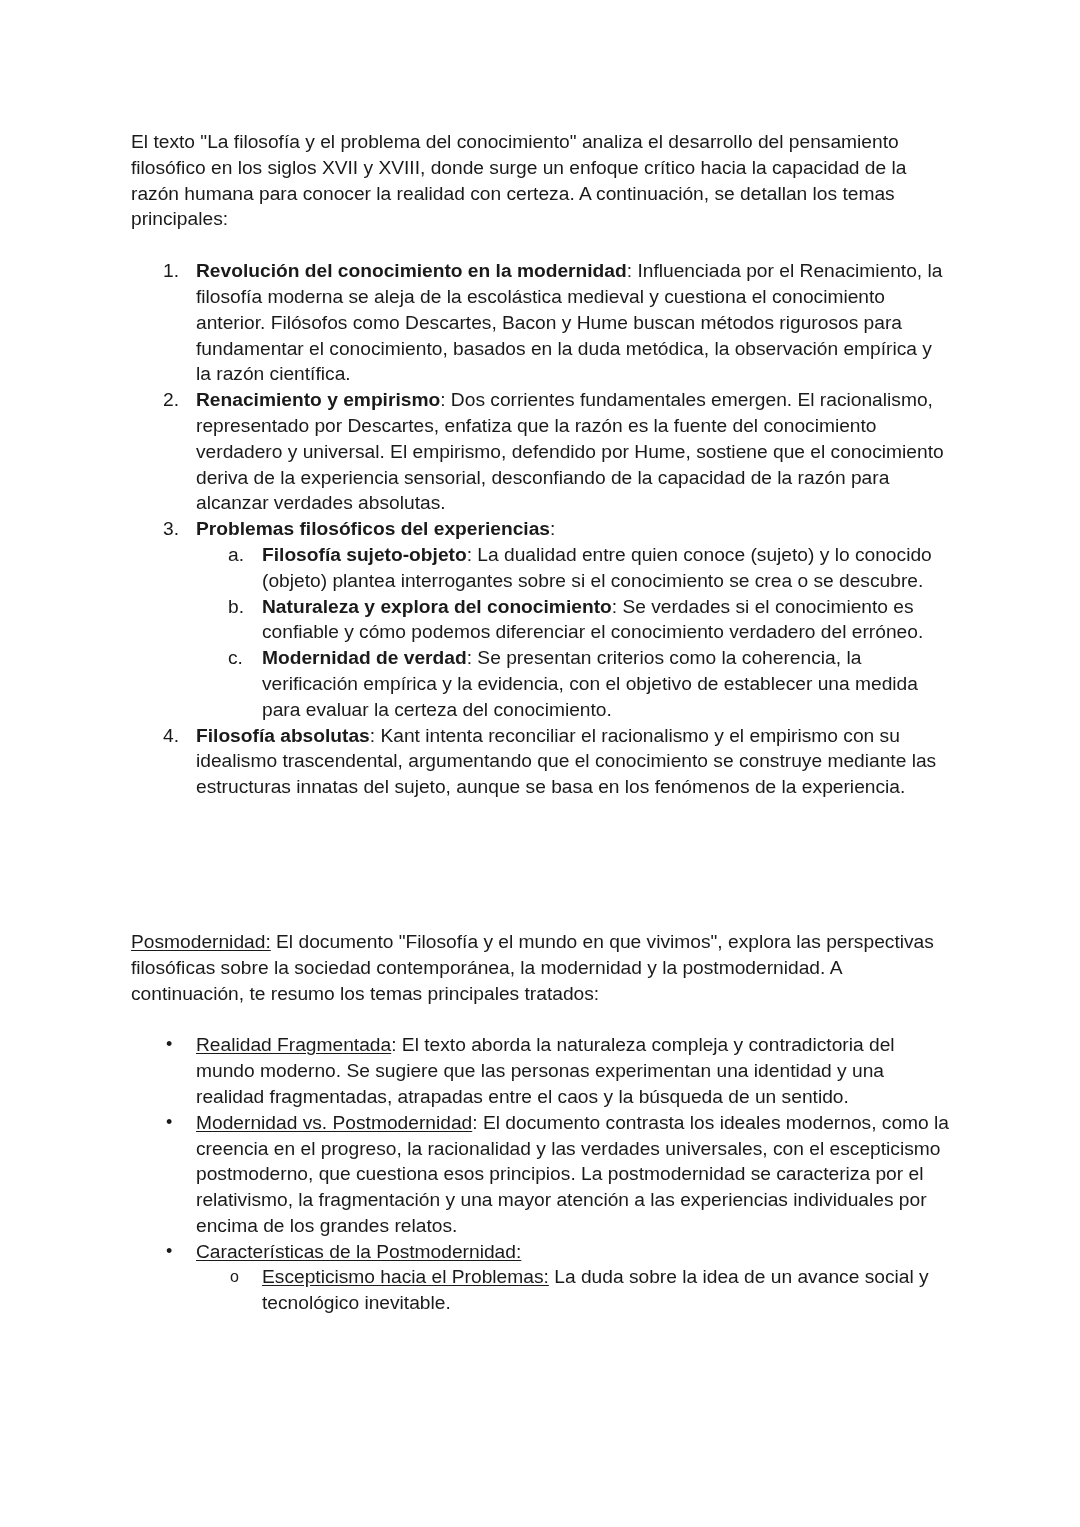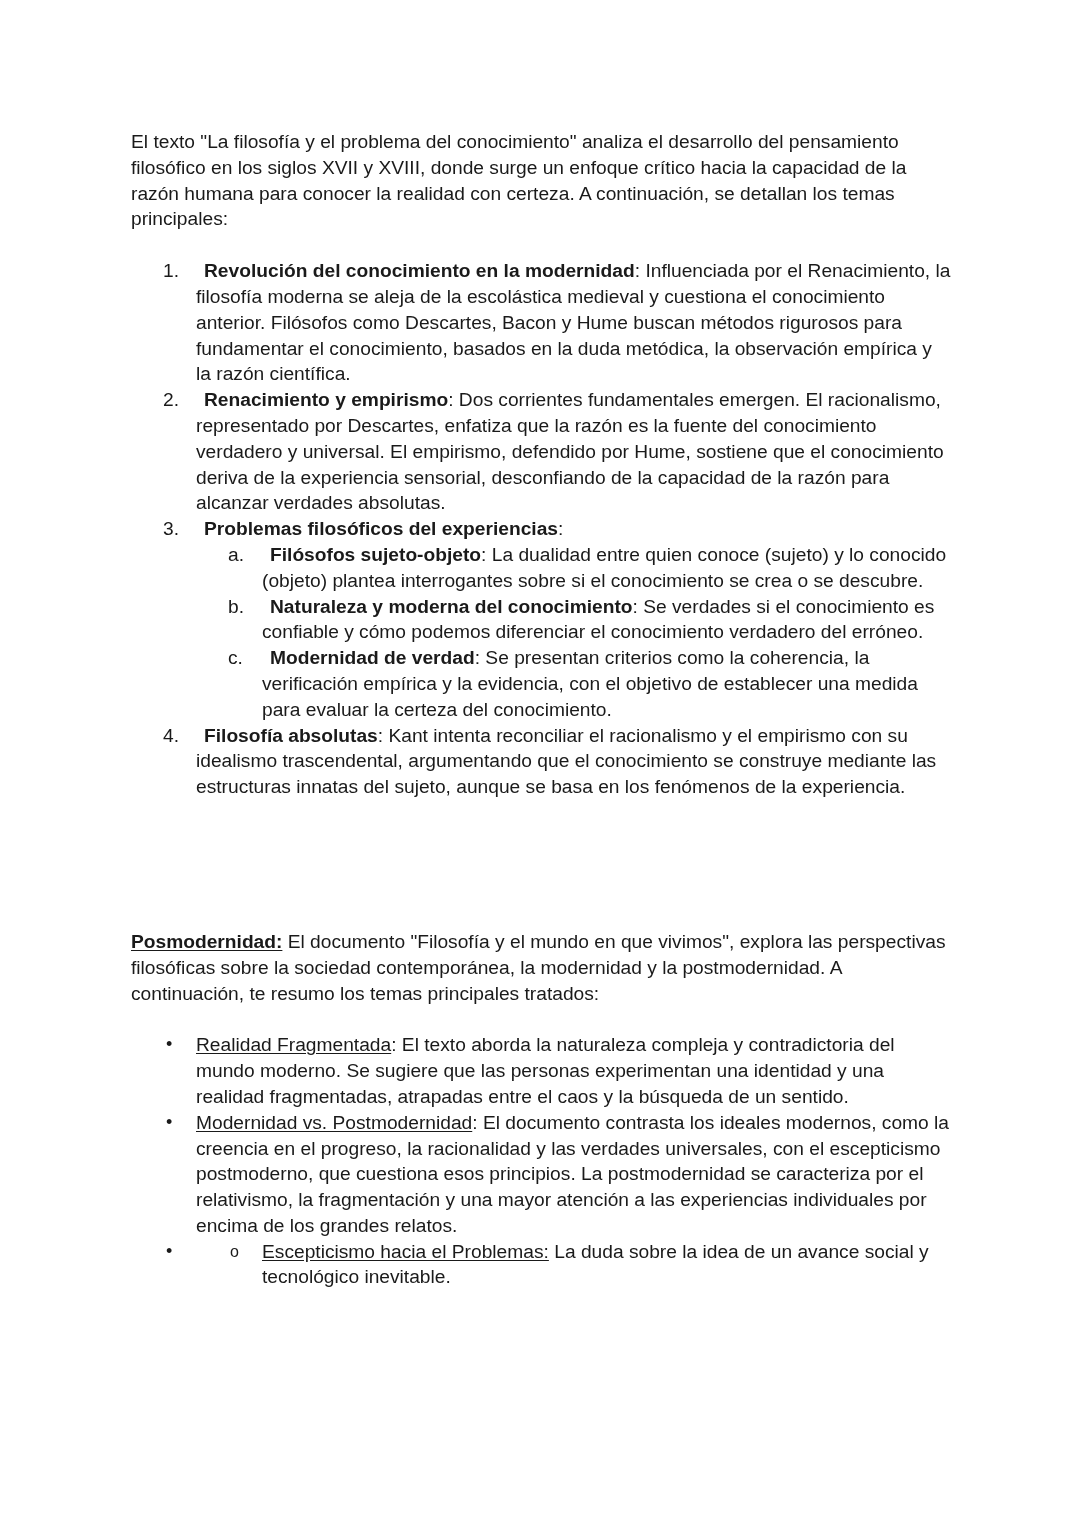--- a/index.html
+++ b/index.html
@@ -37,37 +37,37 @@
     .subitem {
       position: relative;
       padding-left: 131px;
       margin-left: -65px;
     }
     .submarker {
       position: absolute;
       left: 97px;
       top: 0;
     }
-    b { font-weight: bold; margin-left: 8px; }
+    b { font-weight: bold; }
     .u { text-decoration: underline; text-underline-offset: 2px; }
     .spacer1 { height: 129px; }
     .post-intro { margin-bottom: 26px; }
     .bullet {
       position: absolute;
       left: 35px;
       top: 0;
       font-size: 18px;
     }
     .circle {
       position: absolute;
       left: 99px;
       top: 0;
       font-size: 16px;
     }
-    .bold-u { font-weight: bold; text-decoration: underline; text-underline-offset: 2px; text-align: center; }
+    .bold-u { font-weight: normal; text-decoration: underline; text-underline-offset: 2px; text-align: center; }
   </style>
 </head>
 <body>
 
 <div class="page">
 
   <p class="intro">El texto "La filosofía y el problema del conocimiento" analiza el desarrollo del pensamiento filosófico en los siglos XVII y XVIII, donde surge un enfoque crítico hacia la capacidad de la razón humana para conocer la realidad con certeza. A continuación, se detallan los temas principales:</p>
 
   <div>
     <div class="item">
@@ -77,25 +77,25 @@
     <div class="item">
       <span class="marker">2.</span>
       <b>Renacimiento y empirismo</b><span>: Dos corrientes fundamentales emergen. El racionalismo, representado por Descartes, enfatiza que la razón es la fuente del conocimiento verdadero y universal. El empirismo, defendido por Hume, sostiene que el conocimiento deriva de la experiencia sensorial, desconfiando de la capacidad de la razón para alcanzar verdades absolutas.</span>
     </div>
     <div class="item">
       <span class="marker">3.</span>
       <b>Problemas filosóficos del experiencias</b><span>:</span>
       <div>
         <div class="subitem">
           <span class="submarker">a.</span>
-          <b>Filósofos sujeto-objeto</b><span>: La dualidad entre quien conoce (sujeto) y lo conocido (objeto) plantea interrogantes sobre si el conocimiento se crea o se descubre.</span>
+          <b>Filosofía sujeto-objeto</b><span>: La dualidad entre quien conoce (sujeto) y lo conocido (objeto) plantea interrogantes sobre si el conocimiento se crea o se descubre.</span>
         </div>
         <div class="subitem">
           <span class="submarker">b.</span>
-          <b>Naturaleza y moderna del conocimiento</b><span>: Se verdades si el conocimiento es confiable y cómo podemos diferenciar el conocimiento verdadero del erróneo.</span>
+          <b>Naturaleza y explora del conocimiento</b><span>: Se verdades si el conocimiento es confiable y cómo podemos diferenciar el conocimiento verdadero del erróneo.</span>
         </div>
         <div class="subitem">
           <span class="submarker">c.</span>
           <b>Modernidad de verdad</b><span>: Se presentan criterios como la coherencia, la verificación empírica y la evidencia, con el objetivo de establecer una medida para evaluar la certeza del conocimiento.</span>
         </div>
       </div>
     </div>
     <div class="item">
       <span class="marker">4.</span>
       <b>Filosofía absolutas</b><span>: Kant intenta reconciliar el racionalismo y el empirismo con su idealismo trascendental, argumentando que el conocimiento se construye mediante las estructuras innatas del sujeto, aunque se basa en los fenómenos de la experiencia.</span>
@@ -110,21 +110,21 @@
     <div class="item">
       <span class="bullet">•</span>
       <span class="u">Realidad Fragmentada</span><span>: El texto aborda la naturaleza compleja y contradictoria del mundo moderno. Se sugiere que las personas experimentan una identidad y una realidad fragmentadas, atrapadas entre el caos y la búsqueda de un sentido.</span>
     </div>
     <div class="item">
       <span class="bullet">•</span>
       <span class="u">Modernidad vs. Postmodernidad</span><span>: El documento contrasta los ideales modernos, como la creencia en el progreso, la racionalidad y las verdades universales, con el escepticismo postmoderno, que cuestiona esos principios. La postmodernidad se caracteriza por el relativismo, la fragmentación y una mayor atención a las experiencias individuales por encima de los grandes relatos.</span>
     </div>
     <div class="item">
       <span class="bullet">•</span>
-      <span></span>
+      <span class="u">Características de la Postmodernidad:</span><span></span>
       <div>
         <div class="subitem">
           <span class="circle">o</span>
           <span class="u">Escepticismo hacia el Problemas:</span><span> La duda sobre la idea de un avance social y tecnológico inevitable.</span>
         </div>
       </div>
     </div>
   </div>
 
 </div>

